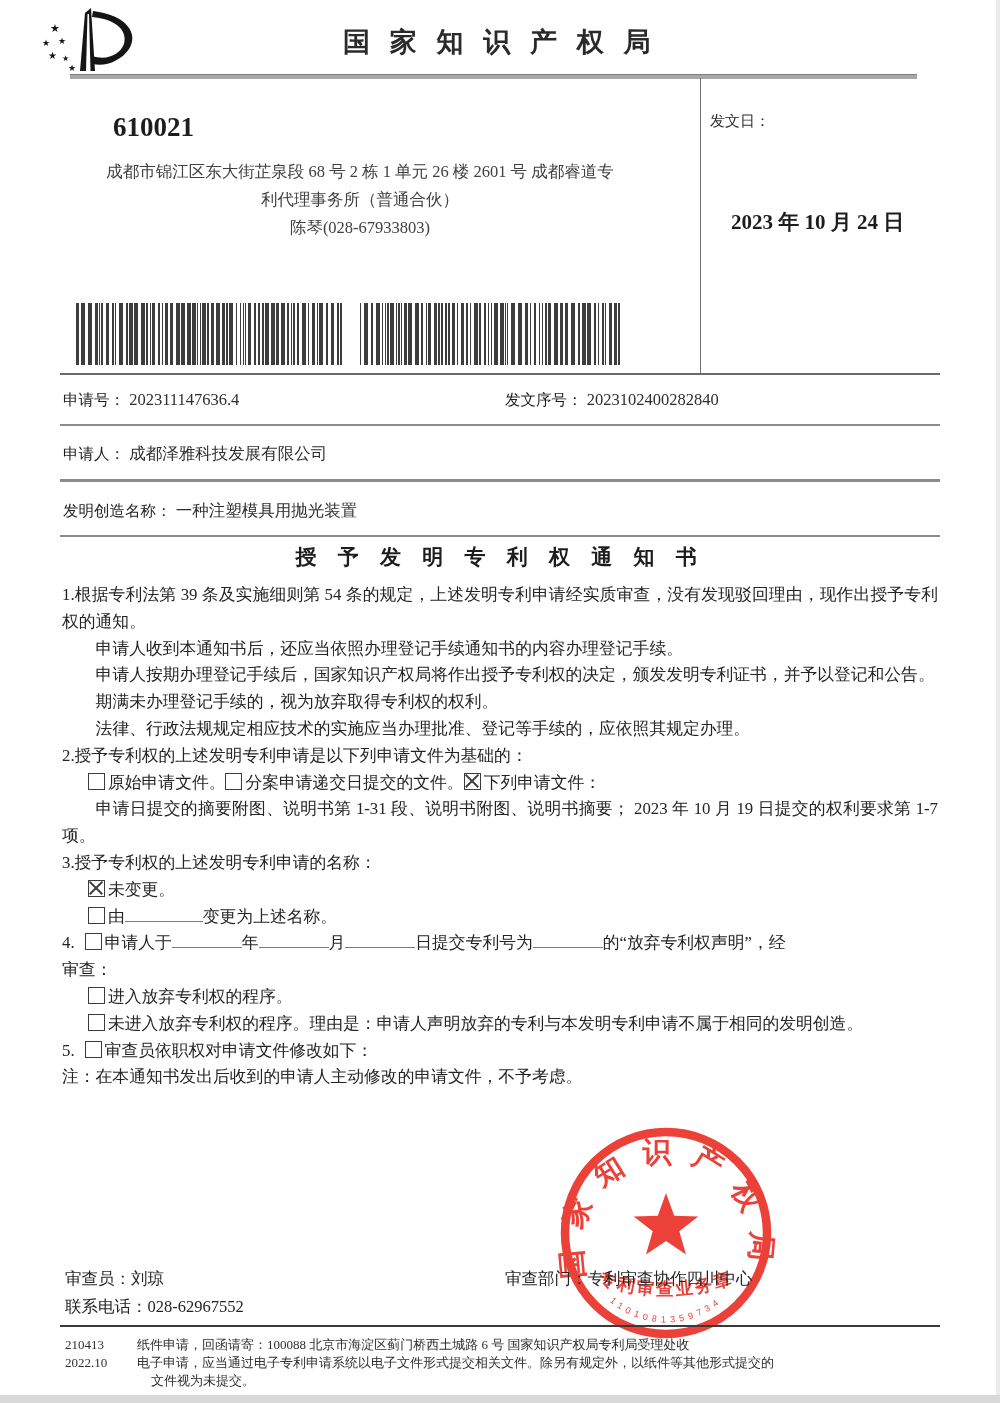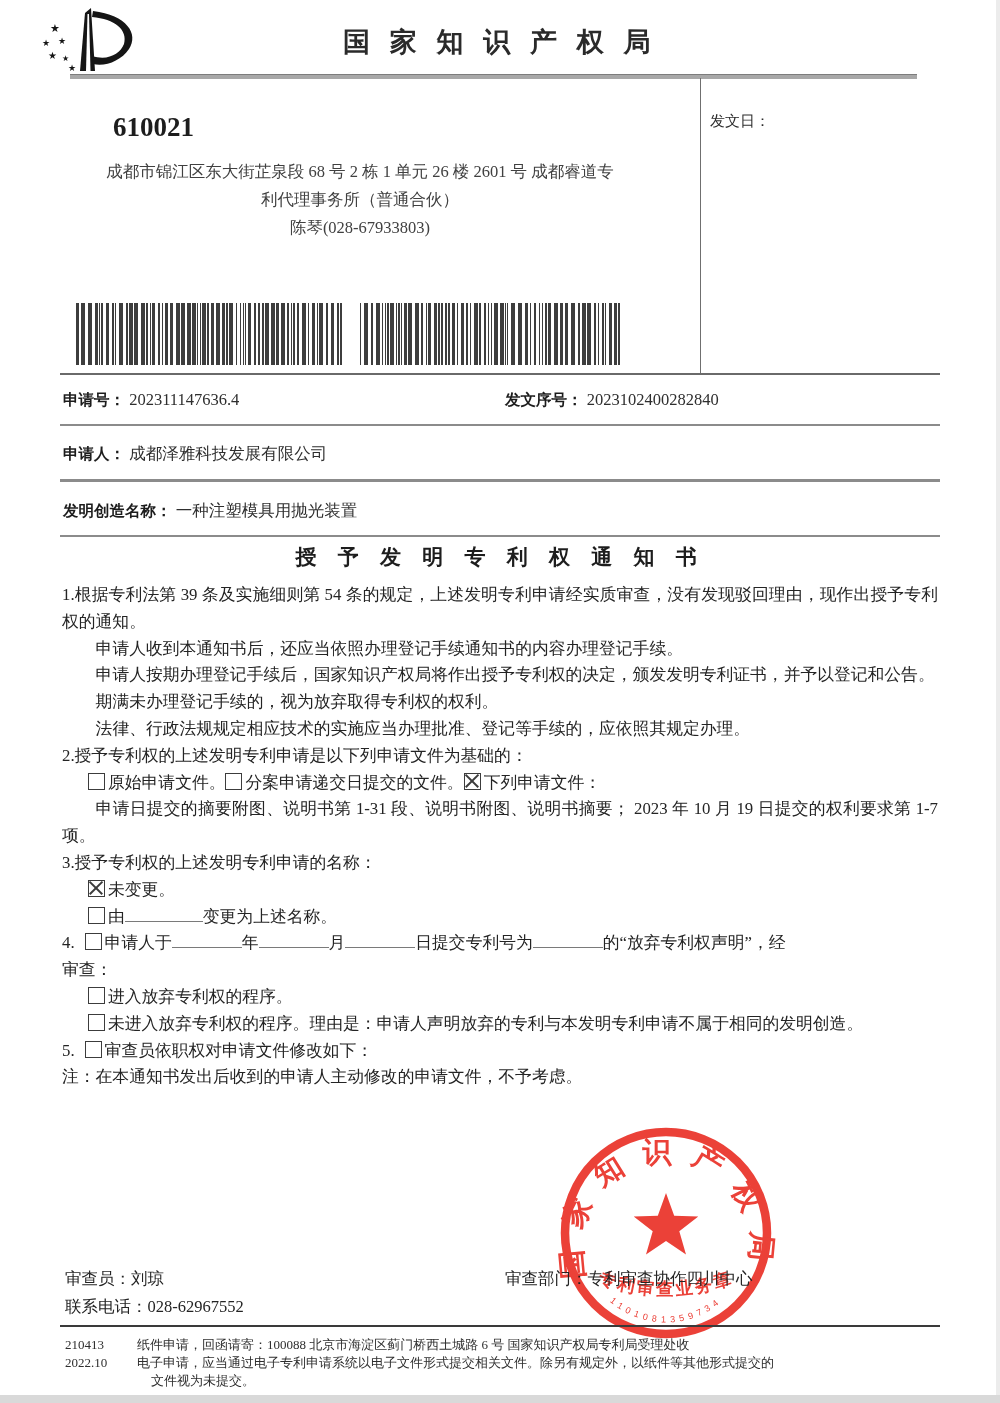--- a/index.html
+++ b/index.html
@@ -21,21 +21,21 @@
   .dispatch-label{position:absolute;left:710px;top:112px;font-size:15px;color:#2b2b2b;}
   .dispatch-date{position:absolute;left:700px;top:208px;width:235px;text-align:center;font-size:21px;font-weight:bold;color:#1d1d1d;}
   .barcode{position:absolute;top:303px;height:62px;}
   .barcode i{position:absolute;top:0;bottom:0;background:#3d3d3d;}
   #barcode1{left:76px;width:268px;}
   #barcode2{left:360px;width:264px;}
   .rule{position:absolute;left:60px;width:880px;background:#8b8b8b;}
   .rule.dark{background:#6a6a6a;}
   
   .frow{position:absolute;font-size:16.5px;}
-  .flabel{font-family:"Liberation Sans","DejaVu Sans",sans-serif;font-weight:bold;font-size:15.5px;color:#1c1c1c;}
+  .flabel{font-family:"Liberation Sans","DejaVu Sans",sans-serif;font-weight:normal;font-size:15.5px;color:#1c1c1c;}
   .fvalue{color:#2e2e2e;}
   
   .notice{position:absolute;left:62px;top:543px;width:876px;}
   .notice-title{
     margin:0 0 11px 0;text-align:center;font-size:21px;font-weight:bold;
     letter-spacing:8px;color:#1d1d1d;
   }
   .notice p{margin:0;font-size:16.8px;line-height:26.8px;text-align:justify;color:#242424;}
   .ind{text-indent:2em;}
   .opt-ind{padding-left:26px;}
@@ -85,20 +85,21 @@
   <div class="hdr-rule"></div>
 
   <div class="vdivider"></div>
   <div class="postal">610021</div>
   <div class="addr">
     <div>成都市锦江区东大街芷泉段 68 号 2 栋 1 单元 26 楼 2601 号 成都睿道专</div>
     <div>利代理事务所（普通合伙）</div>
     <div>陈琴(028-67933803)</div>
   </div>
   <div class="dispatch-label">发文日：</div>
+  <div class="dispatch-date">2023 年 10 月 24 日</div>
   <div class="barcode" id="barcode1">
       <i style="left:0px;width:3px"></i>
       <i style="left:5px;width:4px"></i>
       <i style="left:12px;width:4px"></i>
       <i style="left:19px;width:3px"></i>
       <i style="left:23px;width:1px"></i>
       <i style="left:25px;width:2px"></i>
       <i style="left:30px;width:3px"></i>
       <i style="left:36px;width:2px"></i>
       <i style="left:39px;width:1px"></i>

